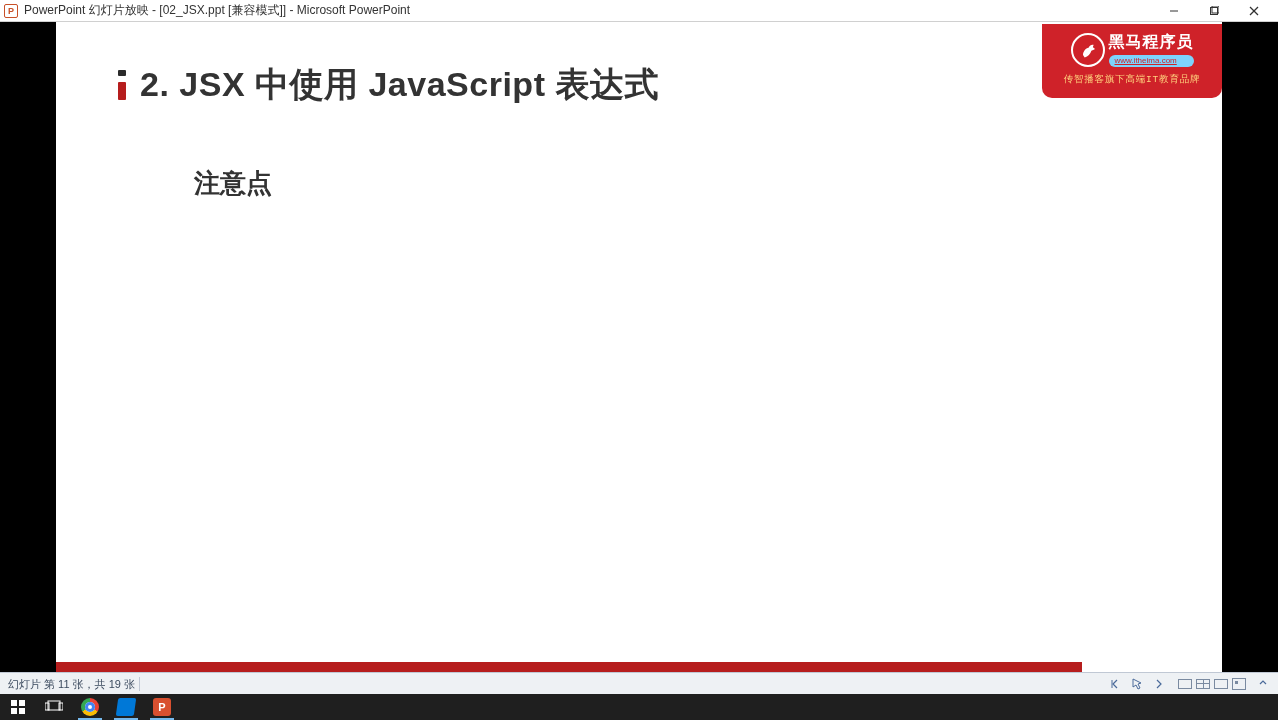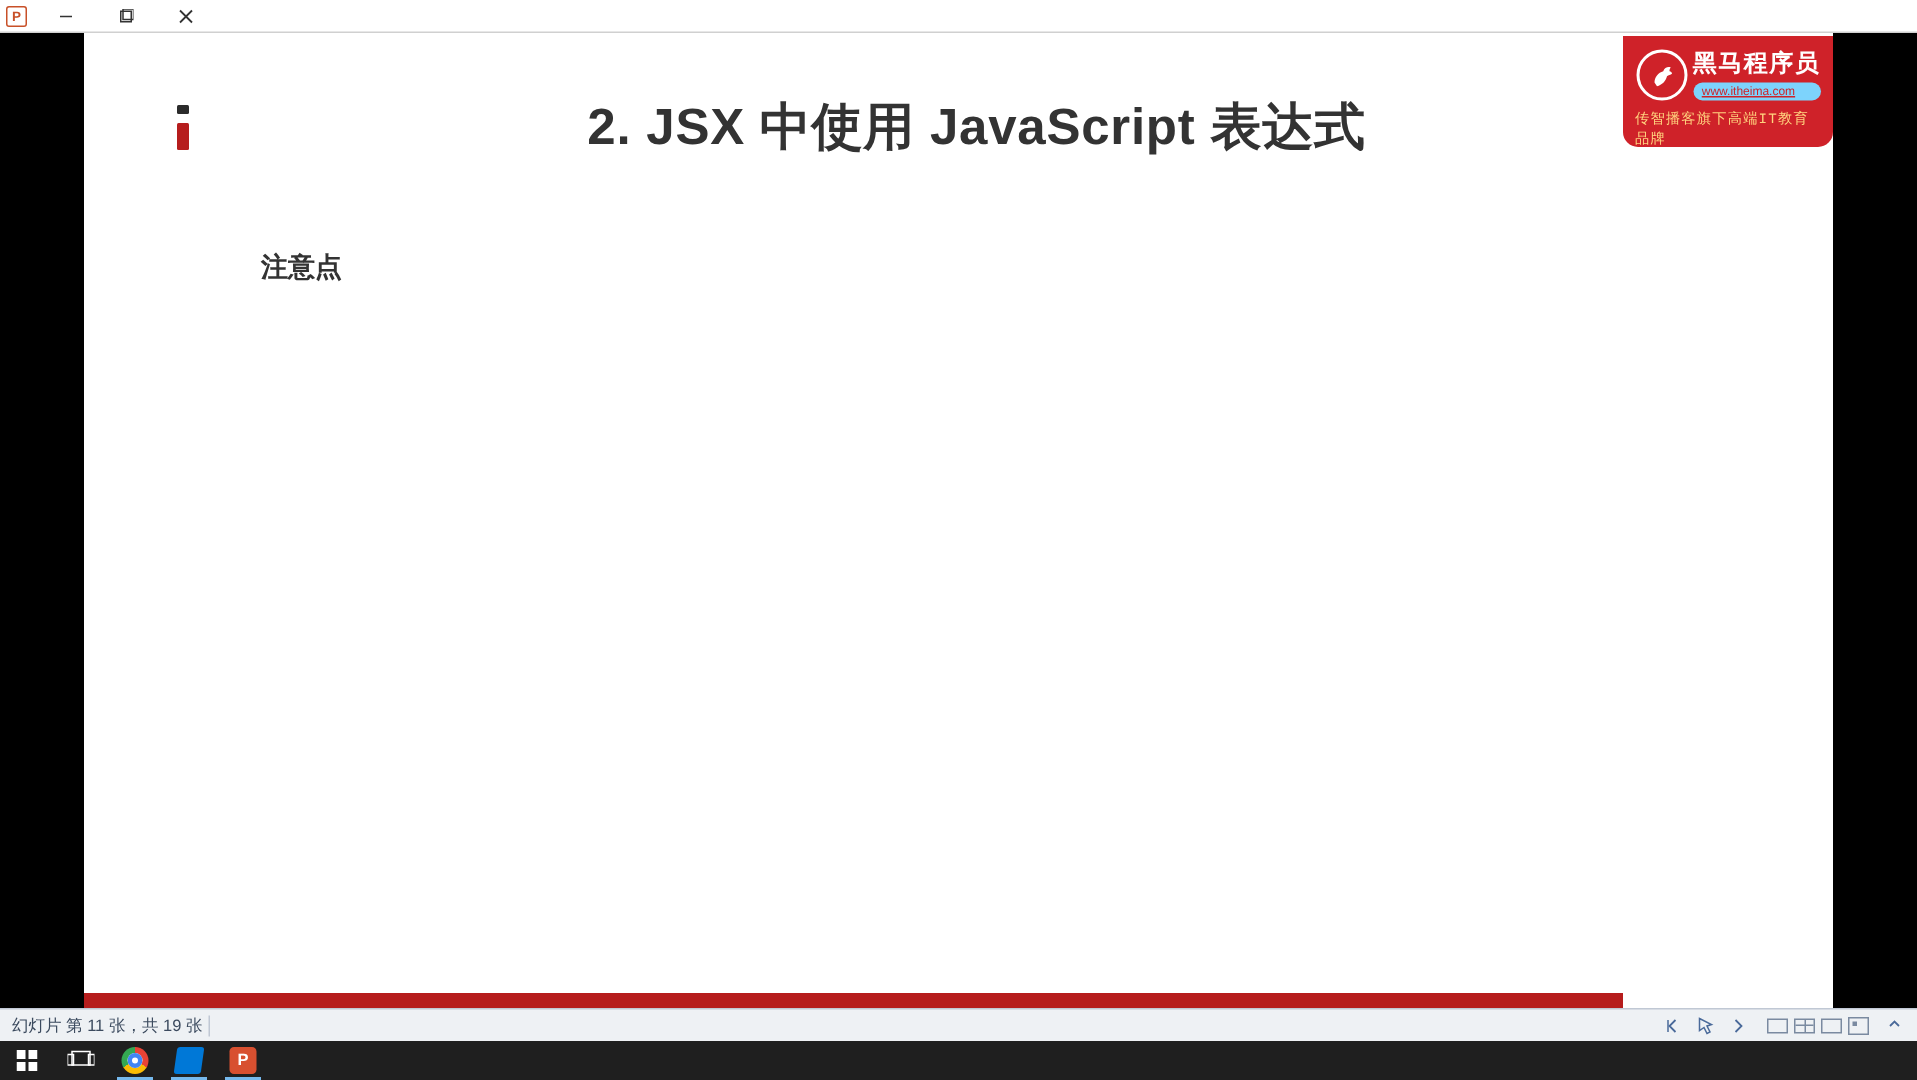--- a/index.html
+++ b/index.html
@@ -84,36 +84,35 @@
       gap: 6px;
     }
     .slide-marker span:first-child { width: 8px; height: 6px; background: #2b2b2b; border-radius: 1px; }
     .slide-marker span:last-child { width: 8px; height: 18px; background: #b61d1d; border-radius: 1px; }
     .slide-title {
       font-size: 34px;
       font-weight: 700;
       color: #333;
       margin-left: 22px;
       letter-spacing: 0.5px;
-      text-align: center;
     }
     .slide-subtitle {
-      font-size: 18px;
+      font-size: 26px;
       font-weight: 700;
       color: #333;
-      margin-left: 56px;
+      margin-left: 76px;
       margin-top: 58px;
     }
 
     
     .brand-box {
       position: absolute;
       right: 0;
       top: 2px;
-      width: 140px;
+      width: 180px;
       height: 74px;
       background: #cf2229;
       border-radius: 0 0 10px 10px;
       padding: 8px 8px 4px 8px;
       display: flex;
       flex-direction: column;
       align-items: center;
       color: #fff;
     }
     .brand-top { display: flex; align-items: center; gap: 4px; }
@@ -217,20 +216,21 @@
       color: #fff; font-weight: bold; font-size: 11px;
     }
   </style>
 </head>
 <body>
 
 <div class="title-bar">
   <div class="app-icon">
     <span>P</span>
   </div>
+  <div class="title-text">PowerPoint 幻灯片放映 - [02_JSX.ppt [兼容模式]] - Microsoft PowerPoint</div>
   <div class="win-controls">
     <div class="win-btn">
       <svg width="10" height="10" viewBox="0 0 10 10">
           <line x1="1" y1="5" x2="9" y2="5" stroke="#333" stroke-width="1"></line>
         </svg>
     </div>
     <div class="win-btn">
       <svg width="10" height="10" viewBox="0 0 10 10">
           <rect x="1.5" y="1.5" width="7" height="7" fill="none" stroke="#333" stroke-width="1"></rect>
           <rect x="3" y="0" width="7" height="7" fill="none" stroke="#333" stroke-width="1"></rect>

